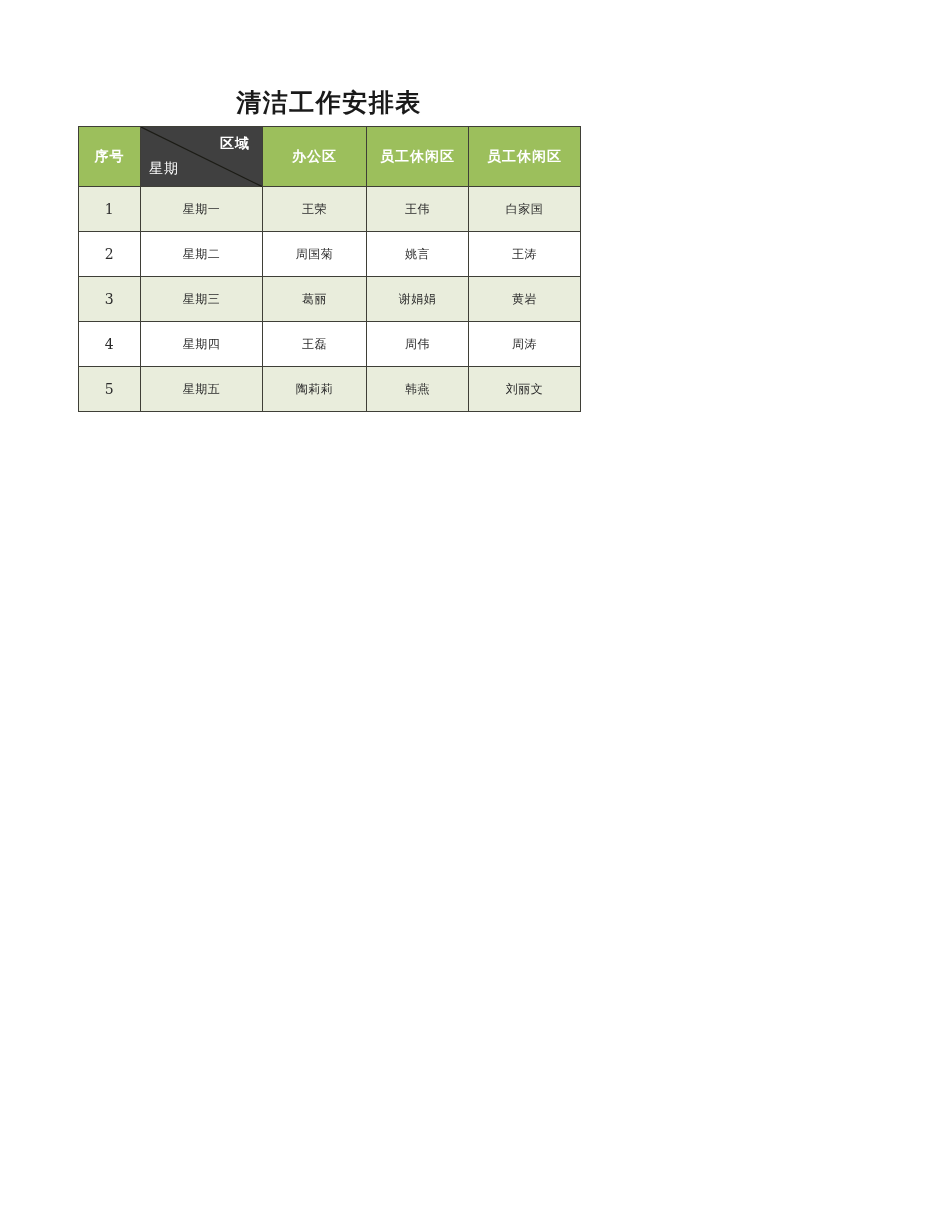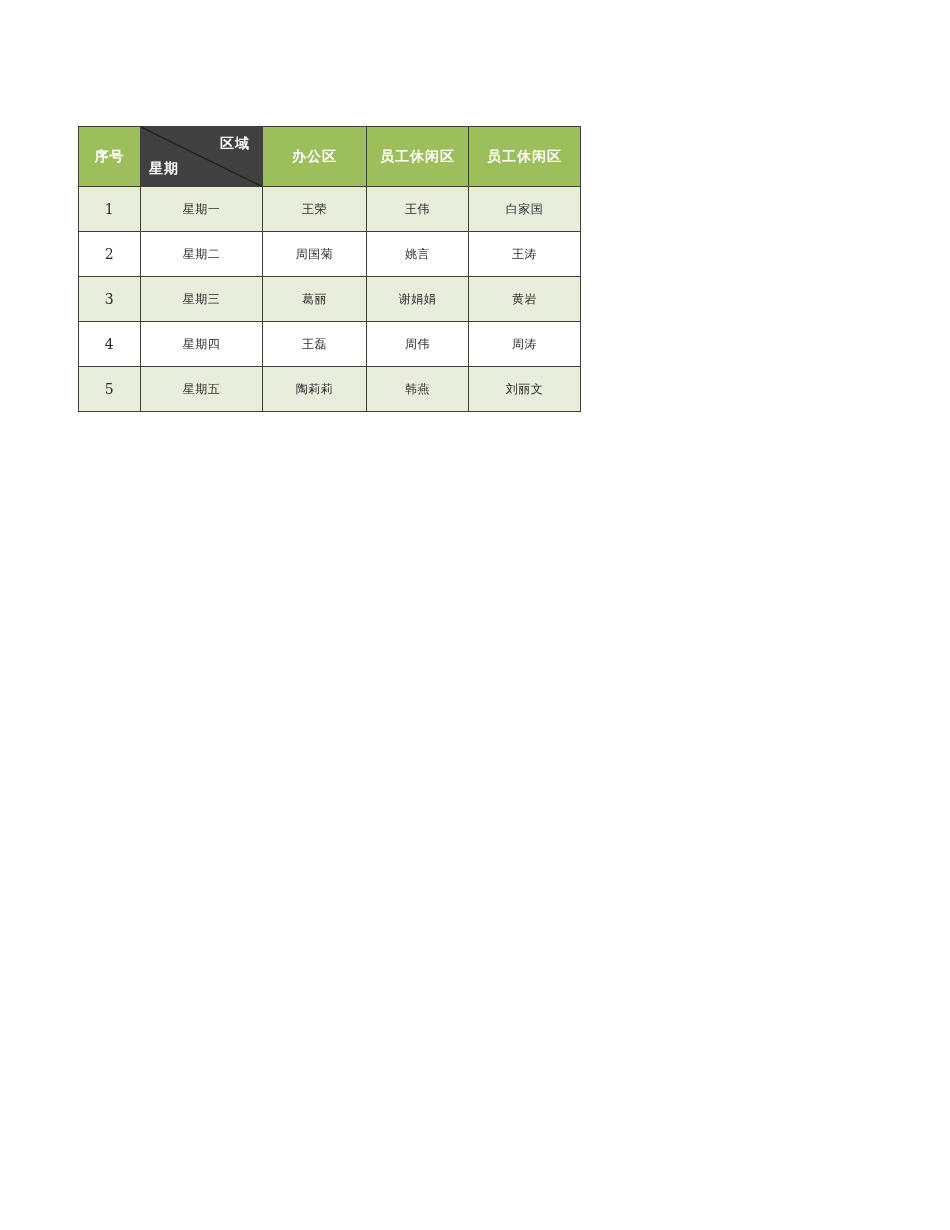--- a/index.html
+++ b/index.html
@@ -103,21 +103,21 @@
     font-weight: 700;
     letter-spacing: 1px;
     color: #ffffff;
     line-height: 1;
   }
   th.split .lbl-day {
     position: absolute;
     left: 8px;
     bottom: 11px;
     font-size: 14px;
-    font-weight: 700;
+    font-weight: 400;
     letter-spacing: 1px;
     color: #ffffff;
     line-height: 1;
   }
 
   tbody tr { height: 45px; }
   tbody td {
     font-size: 12px;
     font-weight: 400;
     color: #2b2b2b;
@@ -130,20 +130,23 @@
   tbody td.num {
     font-family: "DejaVu Serif", "Liberation Serif", serif;
     font-size: 14px;
   }
 </style>
 </head>
 <body>
 
 <div class="sheet">
 
+  <div class="title-wrap">
+    <div class="title">清洁工作安排表</div>
+  </div>
 
   <div class="table-wrap">
     <table class="schedule">
       <colgroup>
         <col class="c-no">
         <col class="c-day">
         <col class="c-a">
         <col class="c-b">
         <col class="c-c">
       </colgroup>

